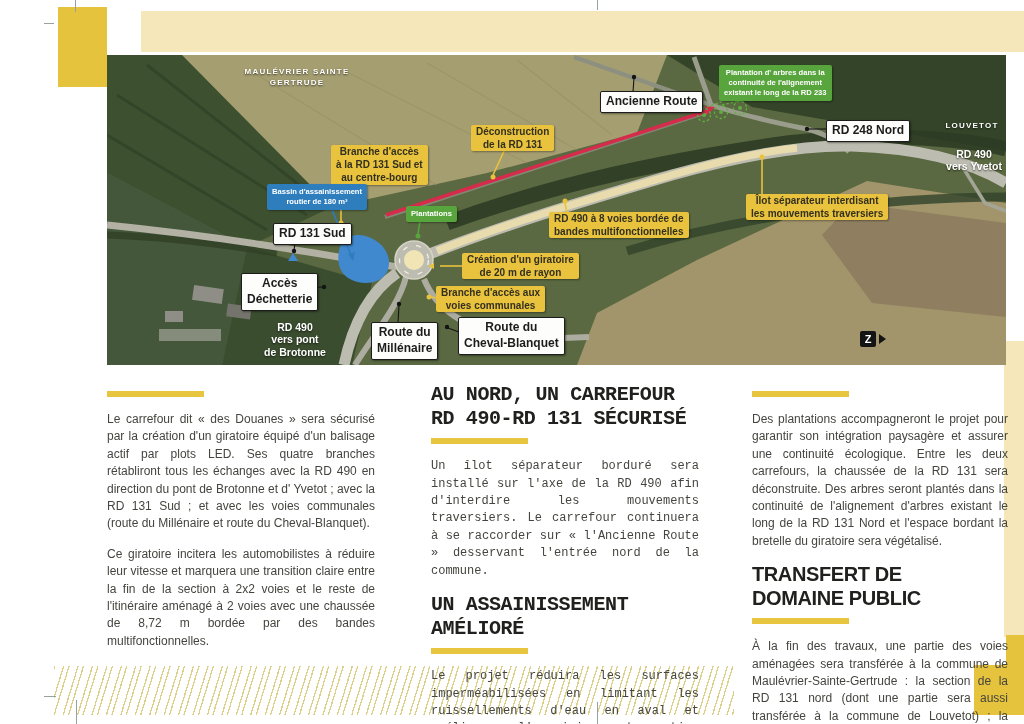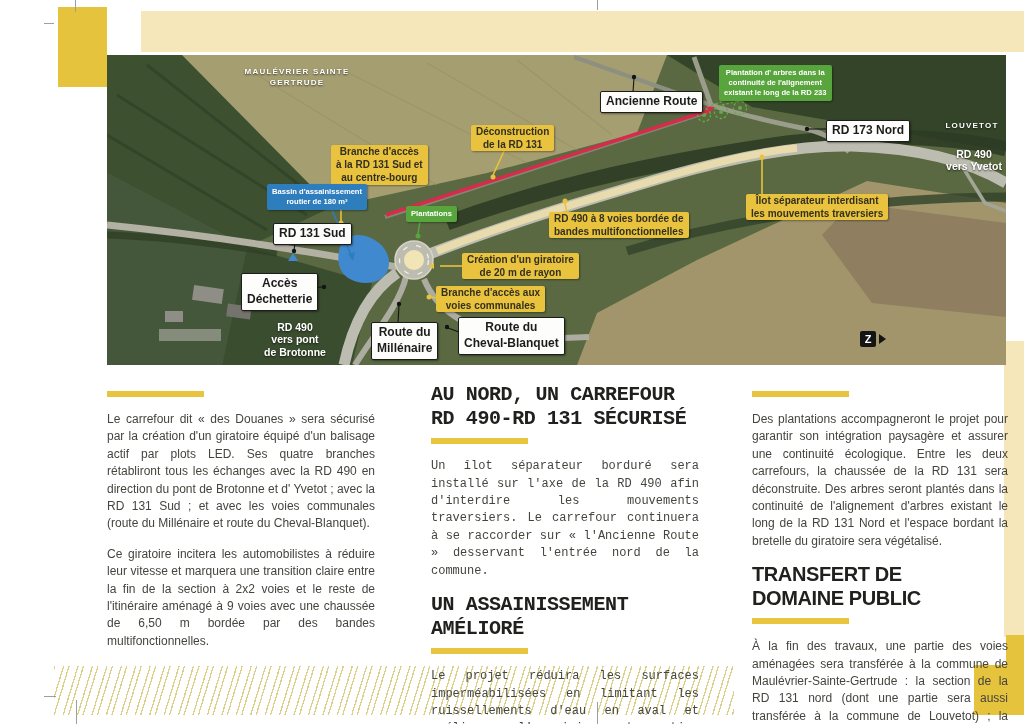--- a/index.html
+++ b/index.html
@@ -160,21 +160,21 @@
     <div class="m-lbl plain-lbl" style="left:100px;top:12px;width:180px">MAULÉVRIER SAINTE
 GERTRUDE</div>
     <div class="m-lbl plain-lbl" style="left:815px;top:66px;width:100px">LOUVETOT</div>
     <div class="m-lbl road-lbl" style="left:812px;top:93px;width:110px">RD 490
 vers Yvetot</div>
     <div class="m-lbl road-lbl" style="left:128px;top:266px;width:120px">RD 490
 vers pont
 de Brotonne</div>
 
     <div class="m-lbl white-box" style="left:493px;top:36px">Ancienne Route</div>
-    <div class="m-lbl white-box" style="left:719px;top:65px">RD 173 Nord</div>
+    <div class="m-lbl white-box" style="left:719px;top:65px">RD 248 Nord</div>
     <div class="m-lbl white-box" style="left:166px;top:168px">RD 131 Sud</div>
     <div class="m-lbl white-box" style="left:134px;top:218px">Accès
 Déchetterie</div>
     <div class="m-lbl white-box" style="left:264px;top:267px">Route du
 Millénaire</div>
     <div class="m-lbl white-box" style="left:351px;top:262px">Route du
 Cheval-Blanquet</div>
 
     <div class="m-lbl y-lbl" style="left:364px;top:70px">Déconstruction
 de la RD 131</div>
@@ -201,21 +201,21 @@
     <div class="compass">
       <div class="z">Z</div>
       <div class="arrow"></div>
     </div>
   </div>
 
   <div class="col" id="col1">
     <div class="section">
       <div class="bar"></div>
       <p class="body">Le carrefour dit « des Douanes » sera sécurisé par la création d'un giratoire équipé d'un balisage actif par plots LED. Ses quatre branches rétabliront tous les échanges avec la RD 490 en direction du pont de Brotonne et d' Yvetot ; avec la RD 131 Sud ; et avec les voies communales (route du Millénaire et route du Cheval-Blanquet).</p>
-      <p class="body">Ce giratoire incitera les automobilistes à réduire leur vitesse et marquera une transition claire entre la fin de la section à 2x2 voies et le reste de l'itinéraire aménagé à 9 voies avec une chaussée de 6,50 m bordée par des bandes multifonctionnelles.</p>
+      <p class="body">Ce giratoire incitera les automobilistes à réduire leur vitesse et marquera une transition claire entre la fin de la section à 2x2 voies et le reste de l'itinéraire aménagé à 2 voies avec une chaussée de 8,72 m bordée par des bandes multifonctionnelles.</p>
     </div>
   </div>
 
   <div class="col" id="col2">
     <div class="section">
       <h2 class="heading">AU NORD, UN CARREFOUR
 RD 490-RD 131 SÉCURISÉ</h2>
       <div class="bar"></div>
       <p class="body">Un îlot séparateur borduré sera installé sur l'axe de la RD 490 afin d'interdire les mouvements traversiers. Le carrefour continuera à se raccorder sur « l'Ancienne Route » desservant l'entrée nord de la commune.</p>
     </div>

